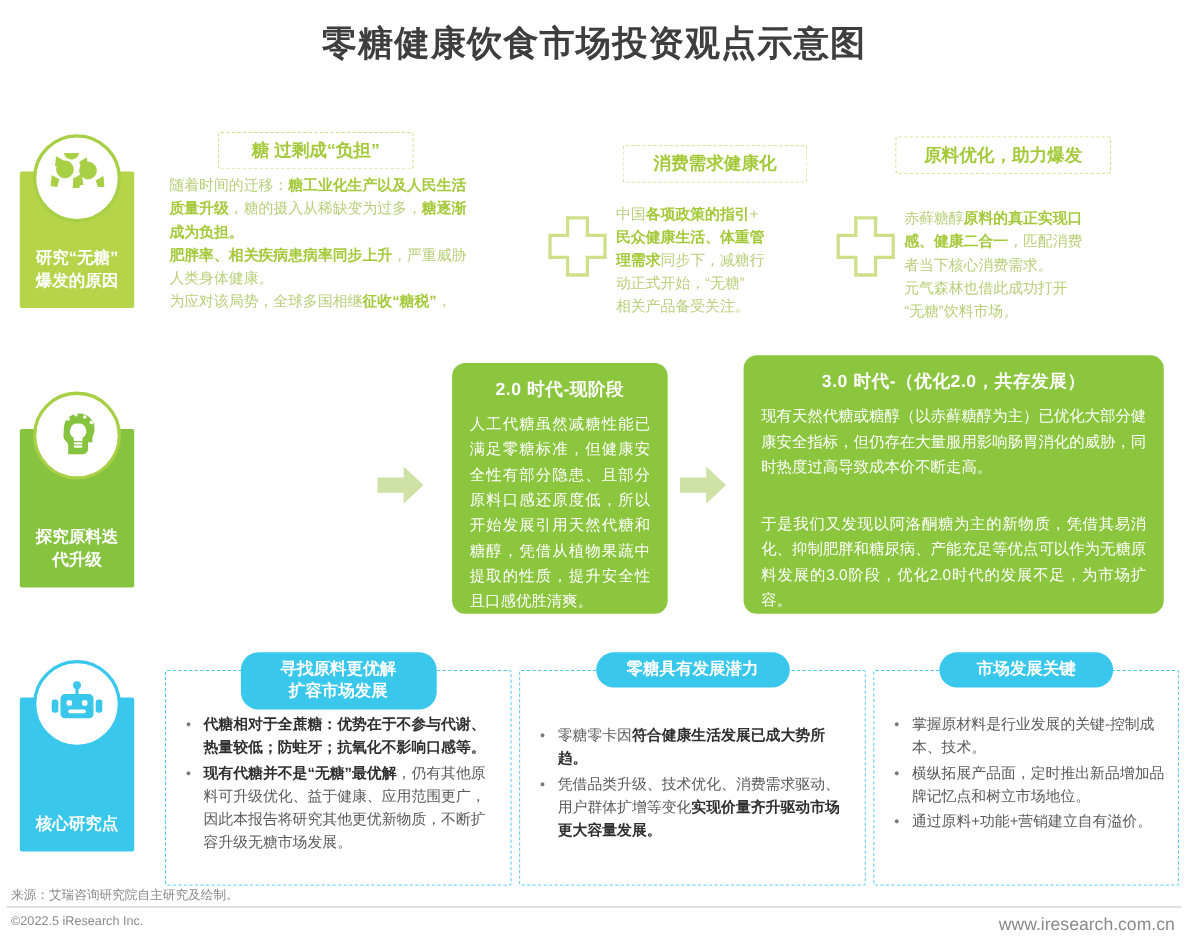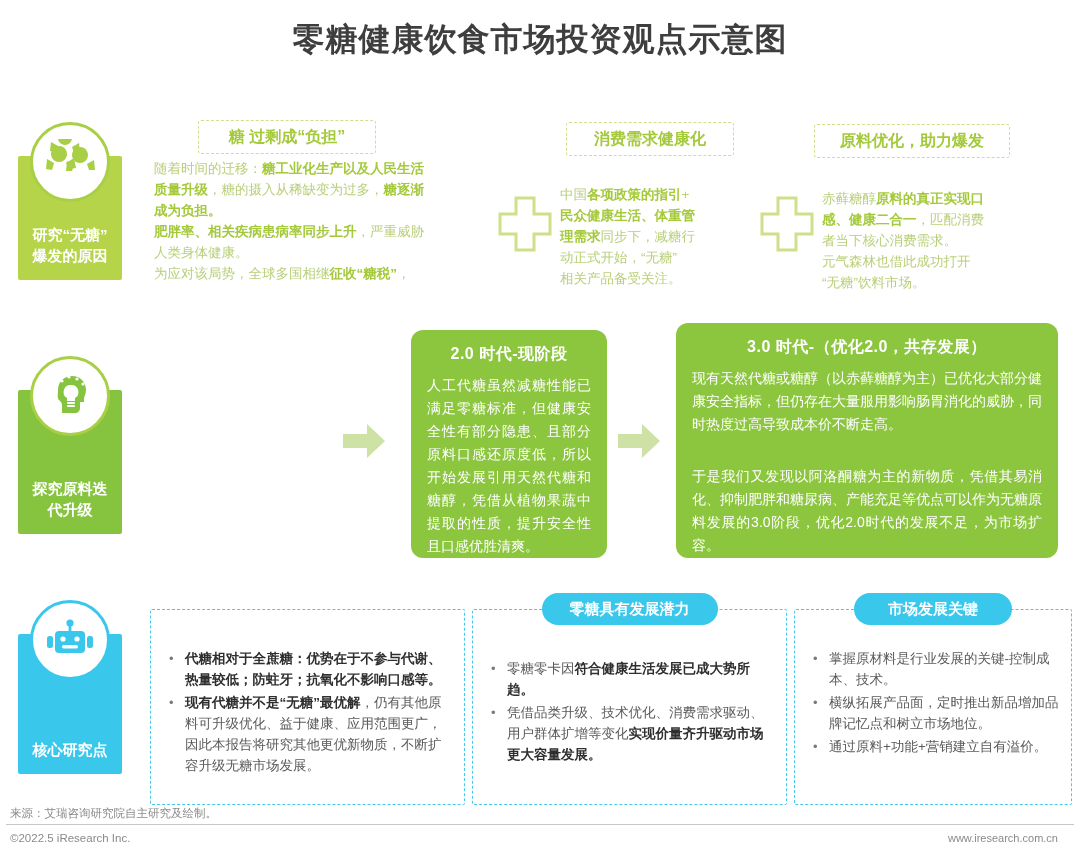--- a/index.html
+++ b/index.html
@@ -110,22 +110,22 @@
   }
   .footrule {
     position: absolute; left: 6px; top: 824px; width: 1068px; height: 1px;
     background: #c9c9c9;
   }
   .foot-left {
     position: absolute; left: 10px; top: 832px;
     font-size: 11.5px; color: #8a8a8a;
   }
   .foot-right {
-    position: absolute; right: 22px; top: 832px;
-    font-size: 11px; color: #8a8a8a;
+    position: absolute; right: 12px; top: 832px;
+    font-size: 16px; color: #8a8a8a;
   }
 </style>
 </head>
 <body>
 
 <div class="page">
 
   <div class="title">零糖健康饮食市场投资观点示意图</div>
 
   <div class="rowlabel" id="rowlabel-1">
@@ -157,21 +157,21 @@
       <div><span class="nb">人类身体健康。</span></div>
       <div><span class="nb">为应对该局势，全球多国相继</span><b>征收“糖税”</b><span class="nb">，</span></div>
     </div>
 
   <div class="plus-icon" style="left:498px; top:194px;">
     <svg width="54" height="60" viewBox="0 0 54 60">
       <path d="M18 4 H36 V20 H52 V40 H36 V56 H18 V40 H2 V20 H18 Z" fill="none" stroke="#cfe08a" stroke-width="3"></path>
     </svg>
   </div>
 
-  <div class="r1-chip" id="r1chipB" style="left:566px; top:122px; width:168px;">消费需求健康化</div>
+  <div class="r1-chip" id="r1chipB" style="left:566px; top:132px; width:168px;">消费需求健康化</div>
   <div class="r1-body" id="r1bodyB" style="left:560px; top:184px; width:196px;">
       <div><span class="nb">中国</span><b>各项政策的指引</b><span class="nb">+</span></div>
       <div><b>民众健康生活、体重管</b></div>
       <div><b>理需求</b><span class="nb">同步下，减糖行</span></div>
       <div><span class="nb">动正式开始，“无糖”</span></div>
       <div><span class="nb">相关产品备受关注。</span></div>
     </div>
 
   <div class="plus-icon" style="left:760px; top:194px;">
     <svg width="54" height="60" viewBox="0 0 54 60">
@@ -249,20 +249,22 @@
           <circle cx="17" cy="21" r="2.6"></circle>
           <circle cx="31" cy="21" r="2.6"></circle>
           <rect x="16" y="27" width="16" height="3.4" rx="1.7"></rect>
         </g>
       </svg>
     </div>
     <div class="rl-text">核心研究点</div>
   </div>
 
   <div class="dbox" style="left:150px; top:609px; width:315px; height:196px;">
+    <div class="dchip" style="left:50%; transform:translateX(-50%); width:178px;">寻找原料更优解
+扩容市场发展</div>
     <div class="blist" id="blist1" style="top:38px;">
         <div class="bitem">
           <div class="bdot">•</div>
           <div class="btxt"><b>代糖相对于全蔗糖：优势在于不参与代谢、热量较低；防蛀牙；抗氧化不影响口感等。</b></div>
         </div>
         <div class="bitem">
           <div class="bdot">•</div>
           <div class="btxt"><b>现有代糖并不是“无糖”最优解</b><span class="nrm">，仍有其他原料可升级优化、益于健康、应用范围更广，因此本报告将研究其他更优新物质，不断扩容升级无糖市场发展。</span></div>
         </div>
       </div>

